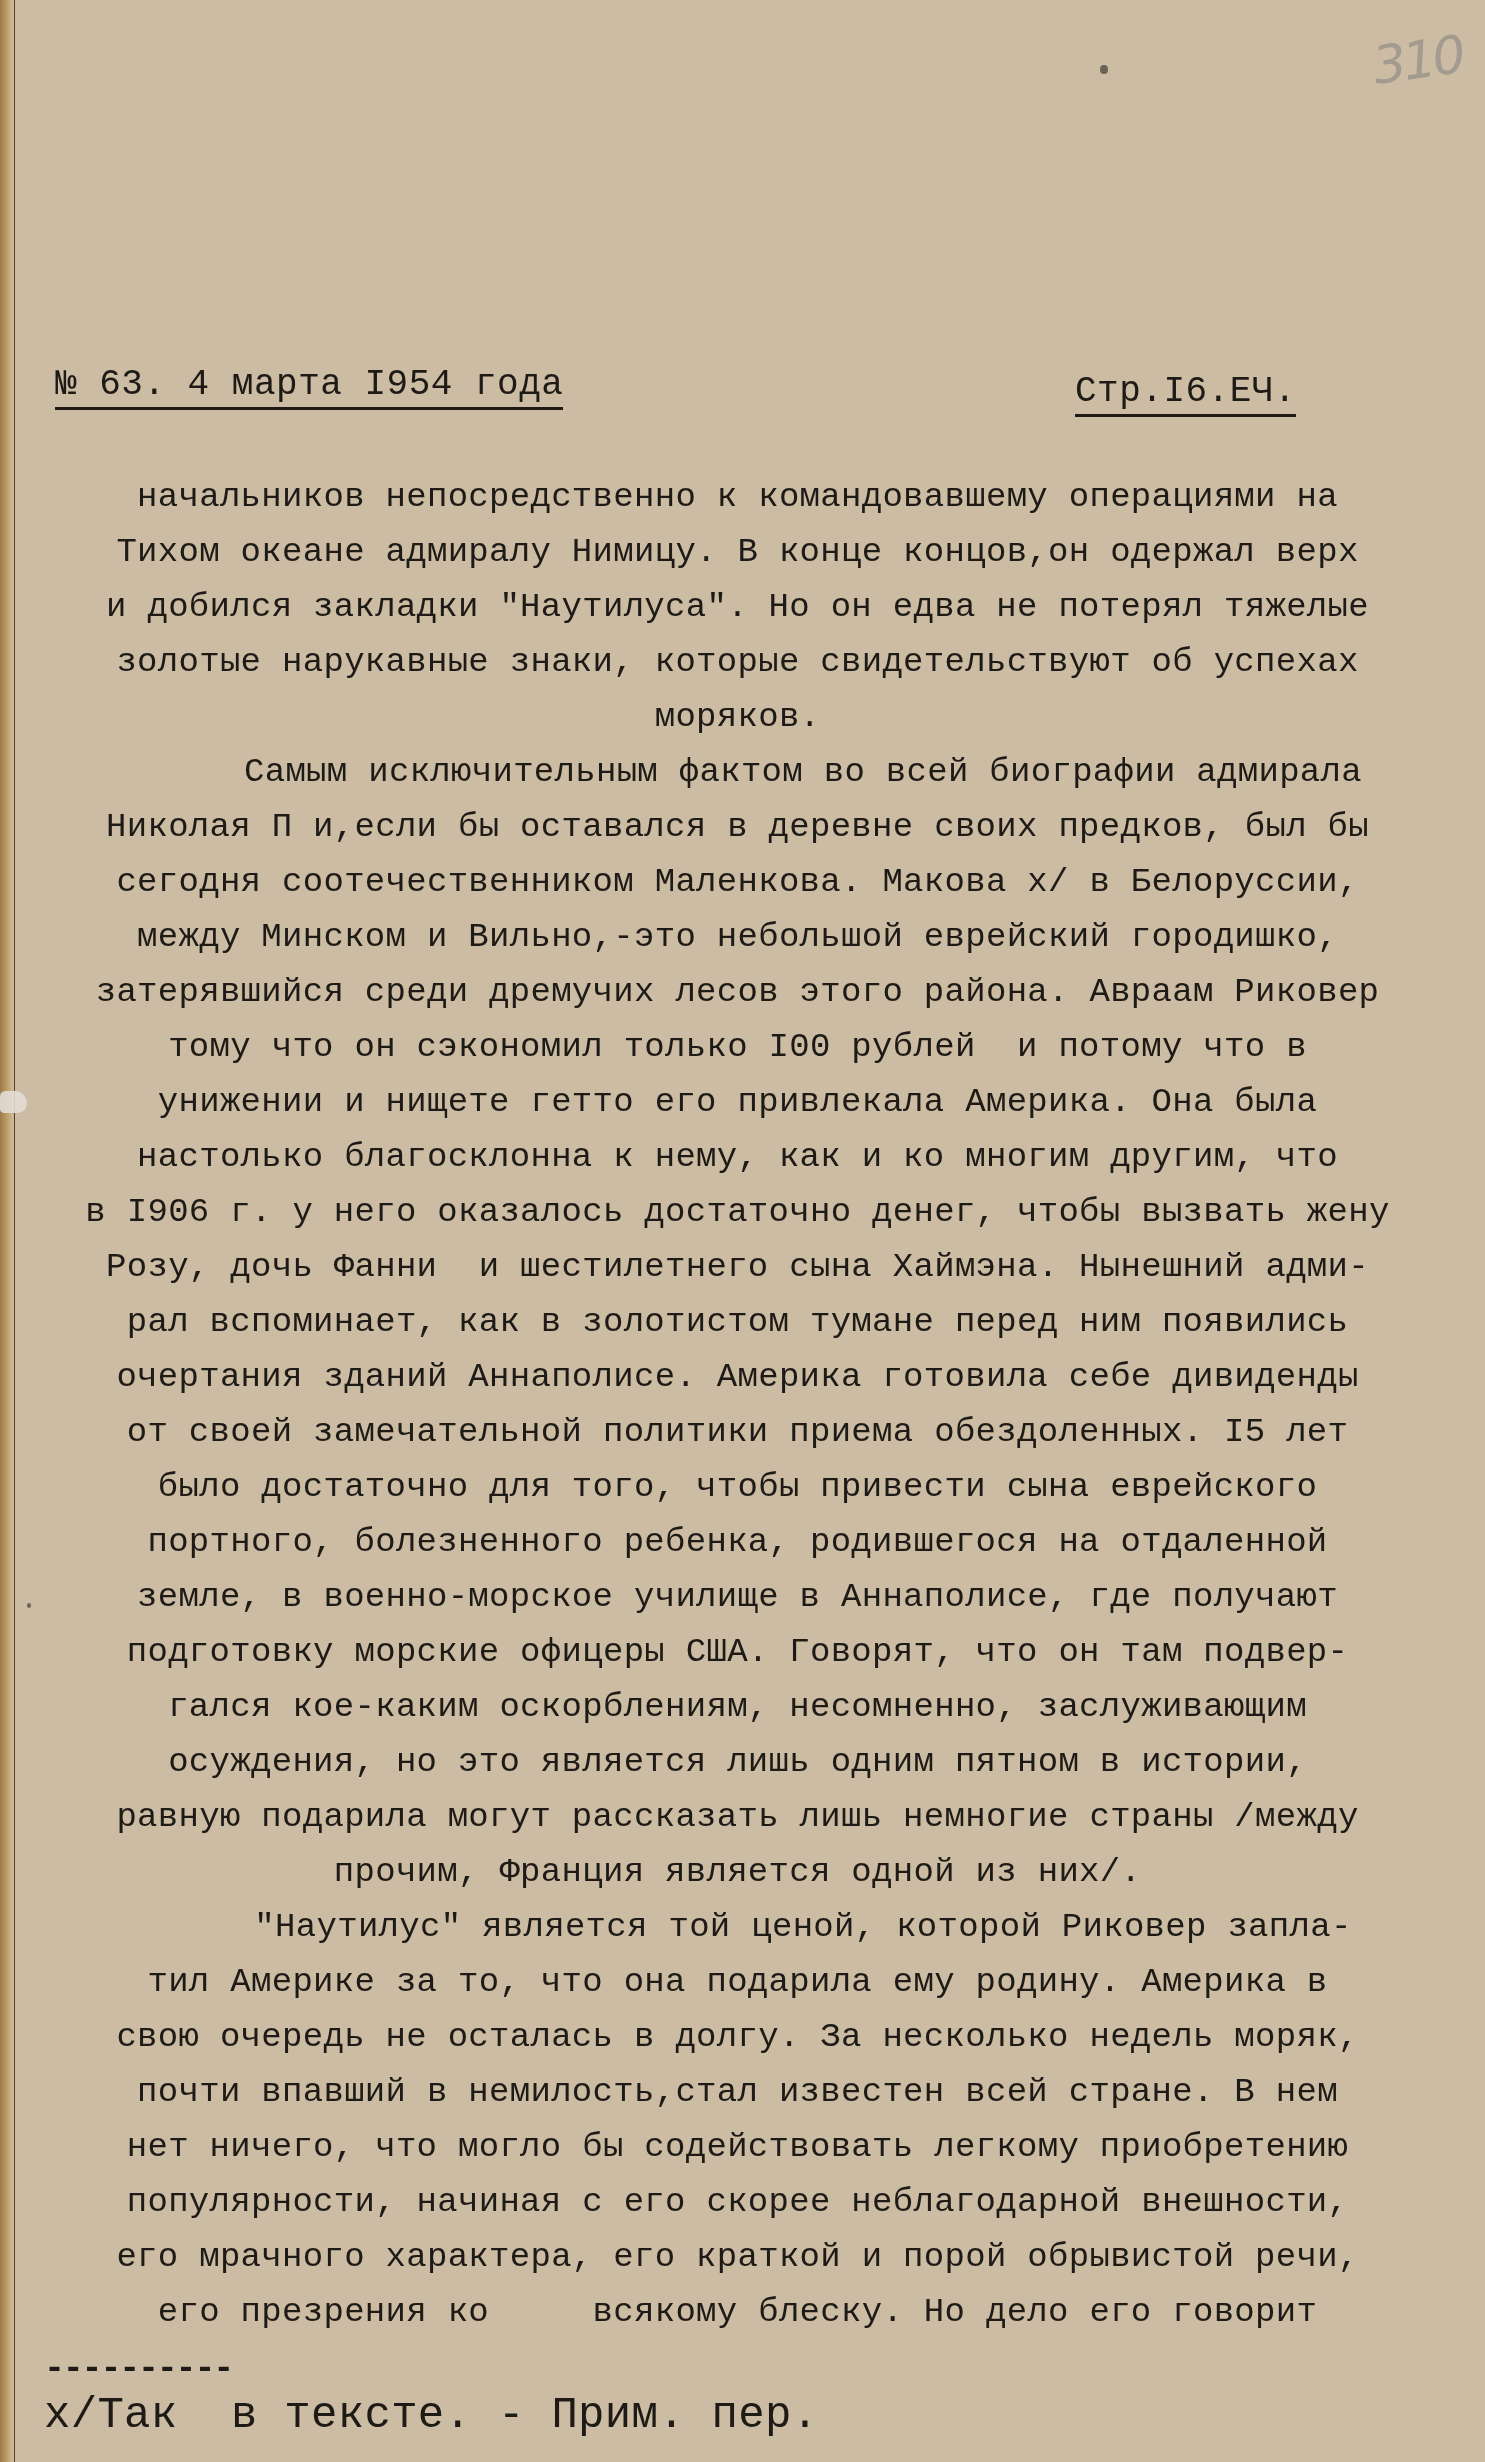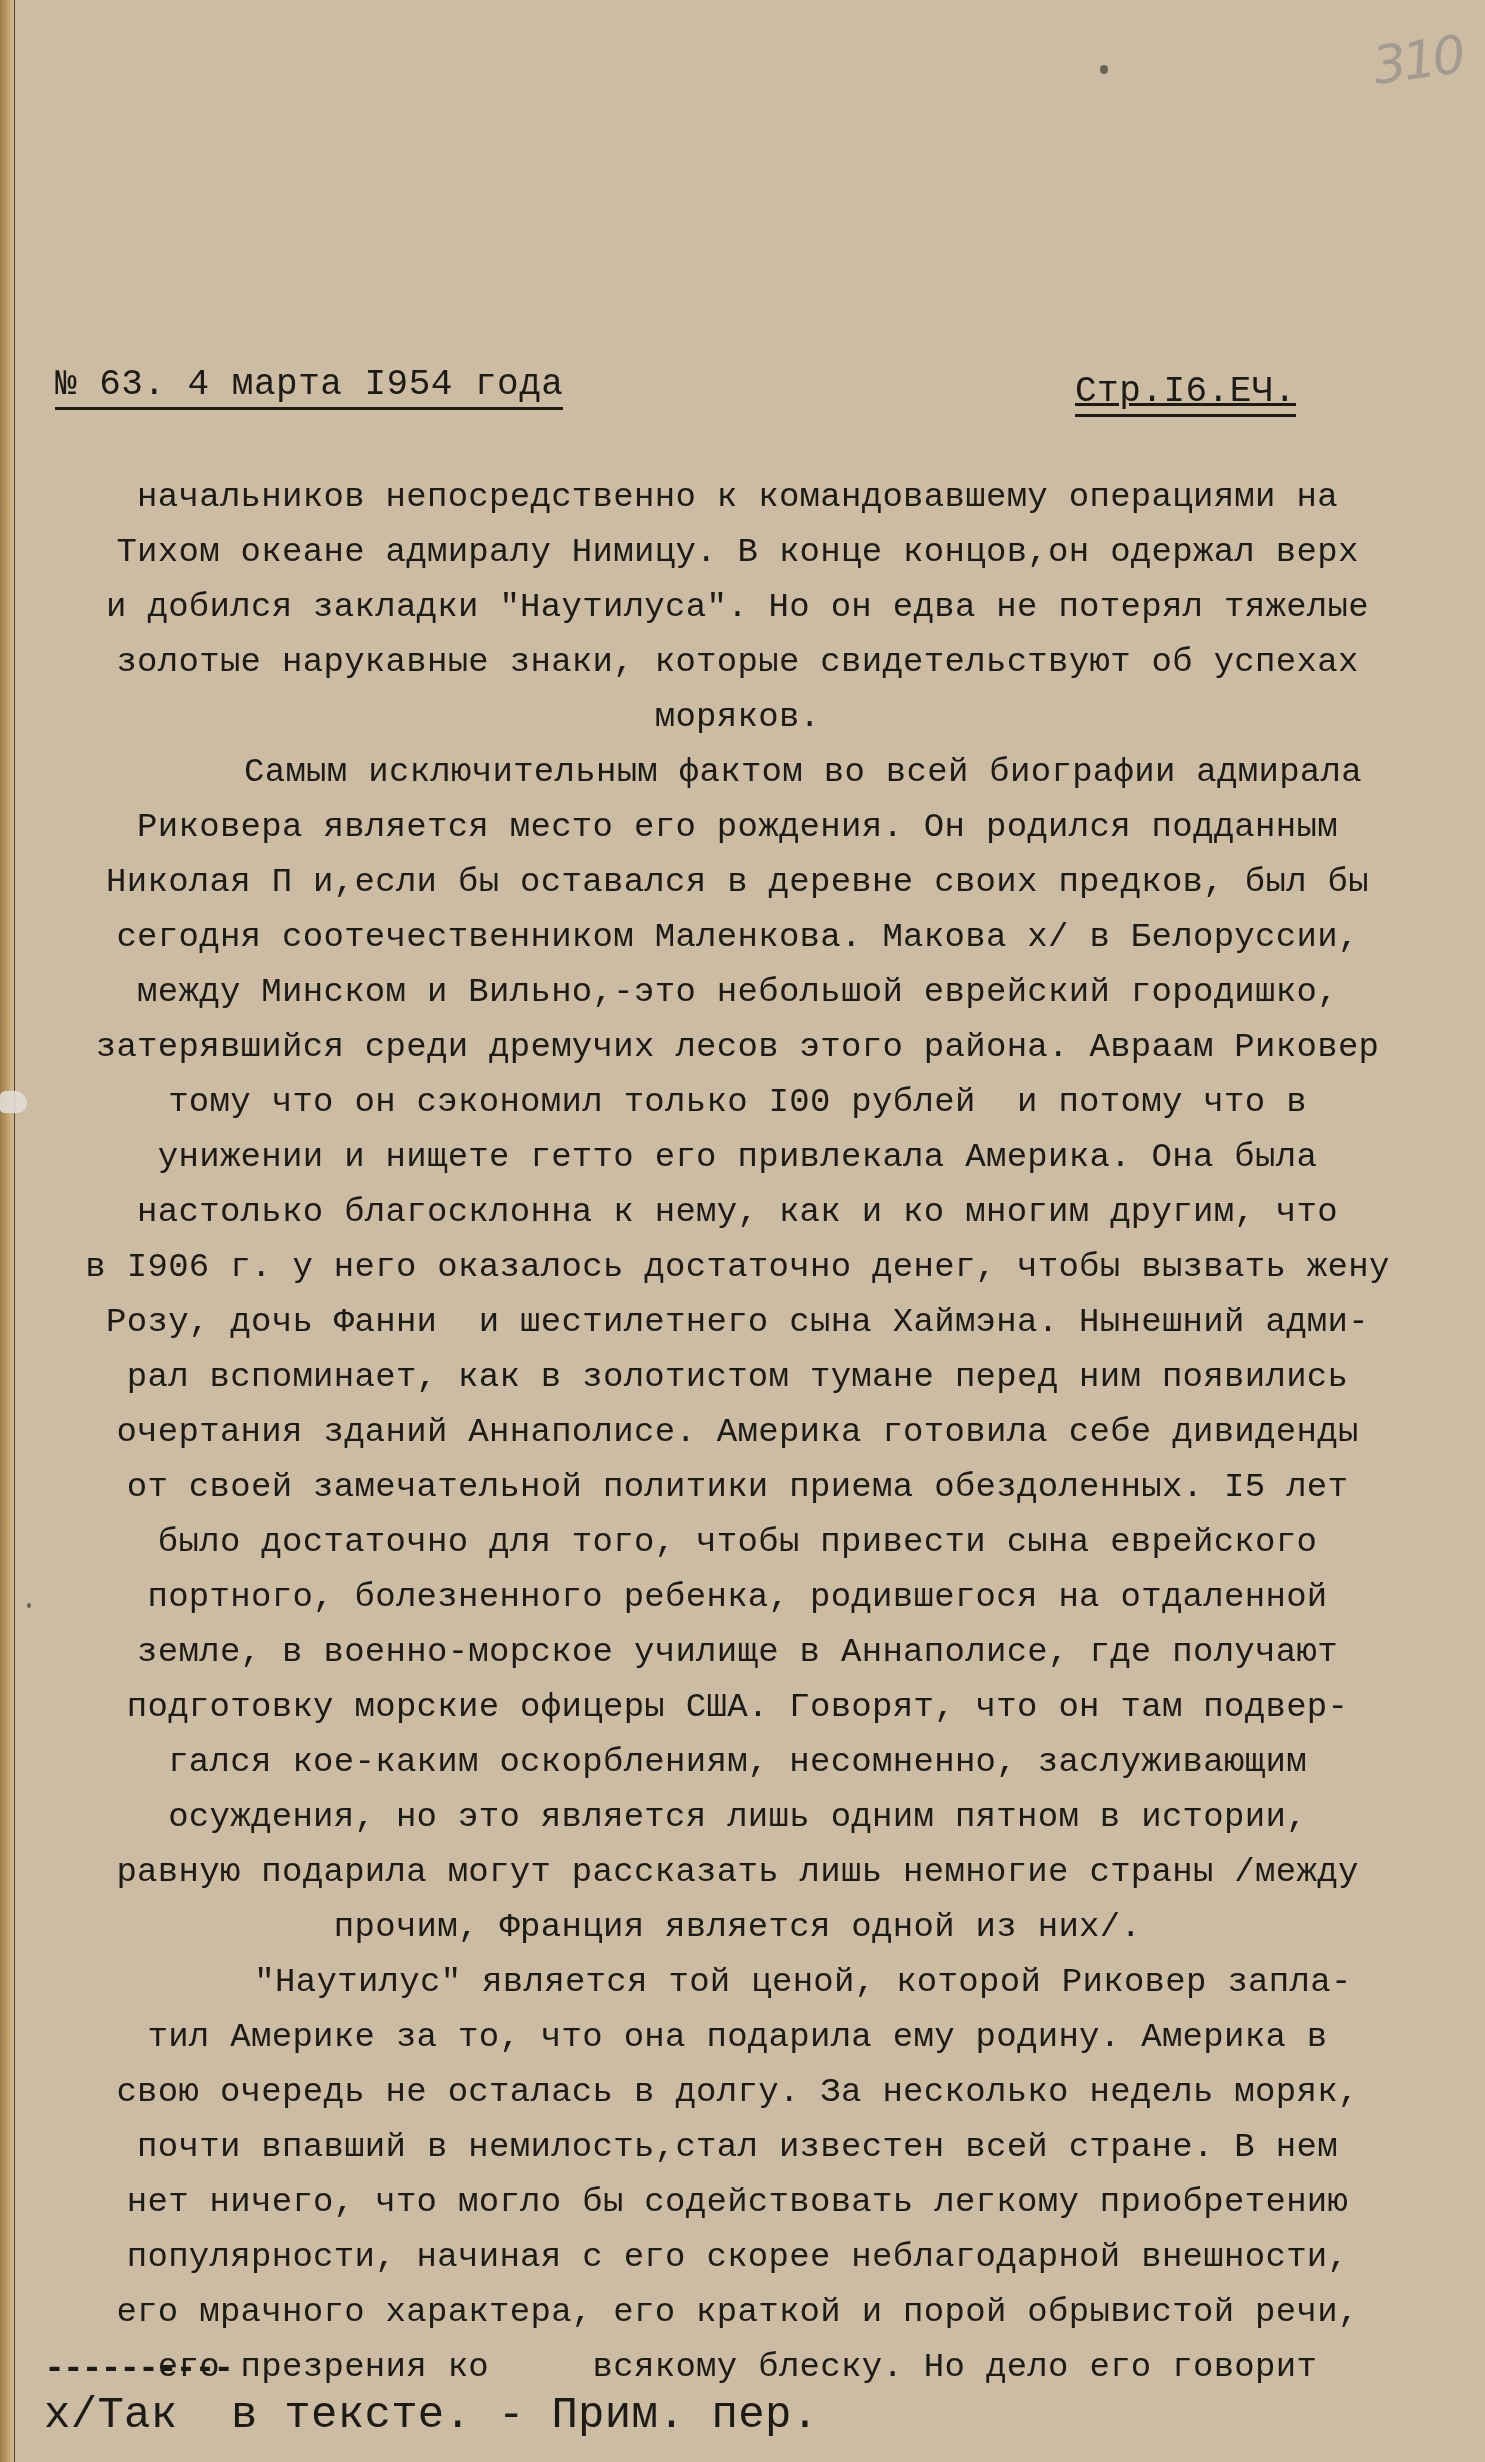--- a/index.html
+++ b/index.html
@@ -26,21 +26,21 @@
   }
   .dot { position: absolute; border-radius: 50%; background: #6b6358; }
   .header-left {
     position: absolute; left: 55px; top: 365px;
     font-size: 36px; letter-spacing: 0.5px;
     border-bottom: 3.3px solid #201a15; padding-bottom: 2.2px; line-height: 1.1;
   }
   .header-right {
     position: absolute; left: 1075px; top: 372px;
     font-size: 36px; letter-spacing: 0.5px;
-    border-bottom: 3.3px solid #201a15; padding-bottom: 2.2px; line-height: 1.1; text-decoration: underline;
+    border-bottom: 3.3px solid #201a15; padding-bottom: 2.2px; line-height: 1.1;
   }
   .body-text {
     position: absolute; left: 54px; top: 470px; width: 1367px;
   }
   .line {
     font-size: 34px; height: 55px; line-height: 55px;
     white-space: pre; letter-spacing: 0.3px; text-align: center;
   }
   .indent { padding-left: 131px; }
   .separator {
@@ -65,21 +65,20 @@
 <div class="header-left">№ 63. 4 марта I954 года</div>
 <div class="header-right">Стр.I6.ЕЧ.</div>
 
 <div class="body-text">
   <div class="line">начальников непосредственно к командовавшему операциями на</div>
   <div class="line">Тихом океане адмиралу Нимицу. В конце концов,он одержал верх</div>
   <div class="line">и добился закладки "Наутилуса". Но он едва не потерял тяжелые</div>
   <div class="line">золотые нарукавные знаки, которые свидетельствуют об успехах</div>
   <div class="line">моряков.</div>
   <div class="line indent">Самым исключительным фактом во всей биографии адмирала</div>
-  <div class="line">Риковера является место его рождения. Он родился подданным</div>
   <div class="line">Николая П и,если бы оставался в деревне своих предков, был бы</div>
   <div class="line">сегодня соотечественником Маленкова. Макова x/ в Белоруссии,</div>
   <div class="line">между Минском и Вильно,-это небольшой еврейский городишко,</div>
   <div class="line">затерявшийся среди дремучих лесов этого района. Авраам Риковер</div>
   <div class="line">тому что он сэкономил только I00 рублей  и потому что в</div>
   <div class="line">унижении и нищете гетто его привлекала Америка. Она была</div>
   <div class="line">настолько благосклонна к нему, как и ко многим другим, что</div>
   <div class="line">в I906 г. у него оказалось достаточно денег, чтобы вызвать жену</div>
   <div class="line">Розу, дочь Фанни  и шестилетнего сына Хаймэна. Нынешний адми-</div>
   <div class="line">рал вспоминает, как в золотистом тумане перед ним появились</div>

